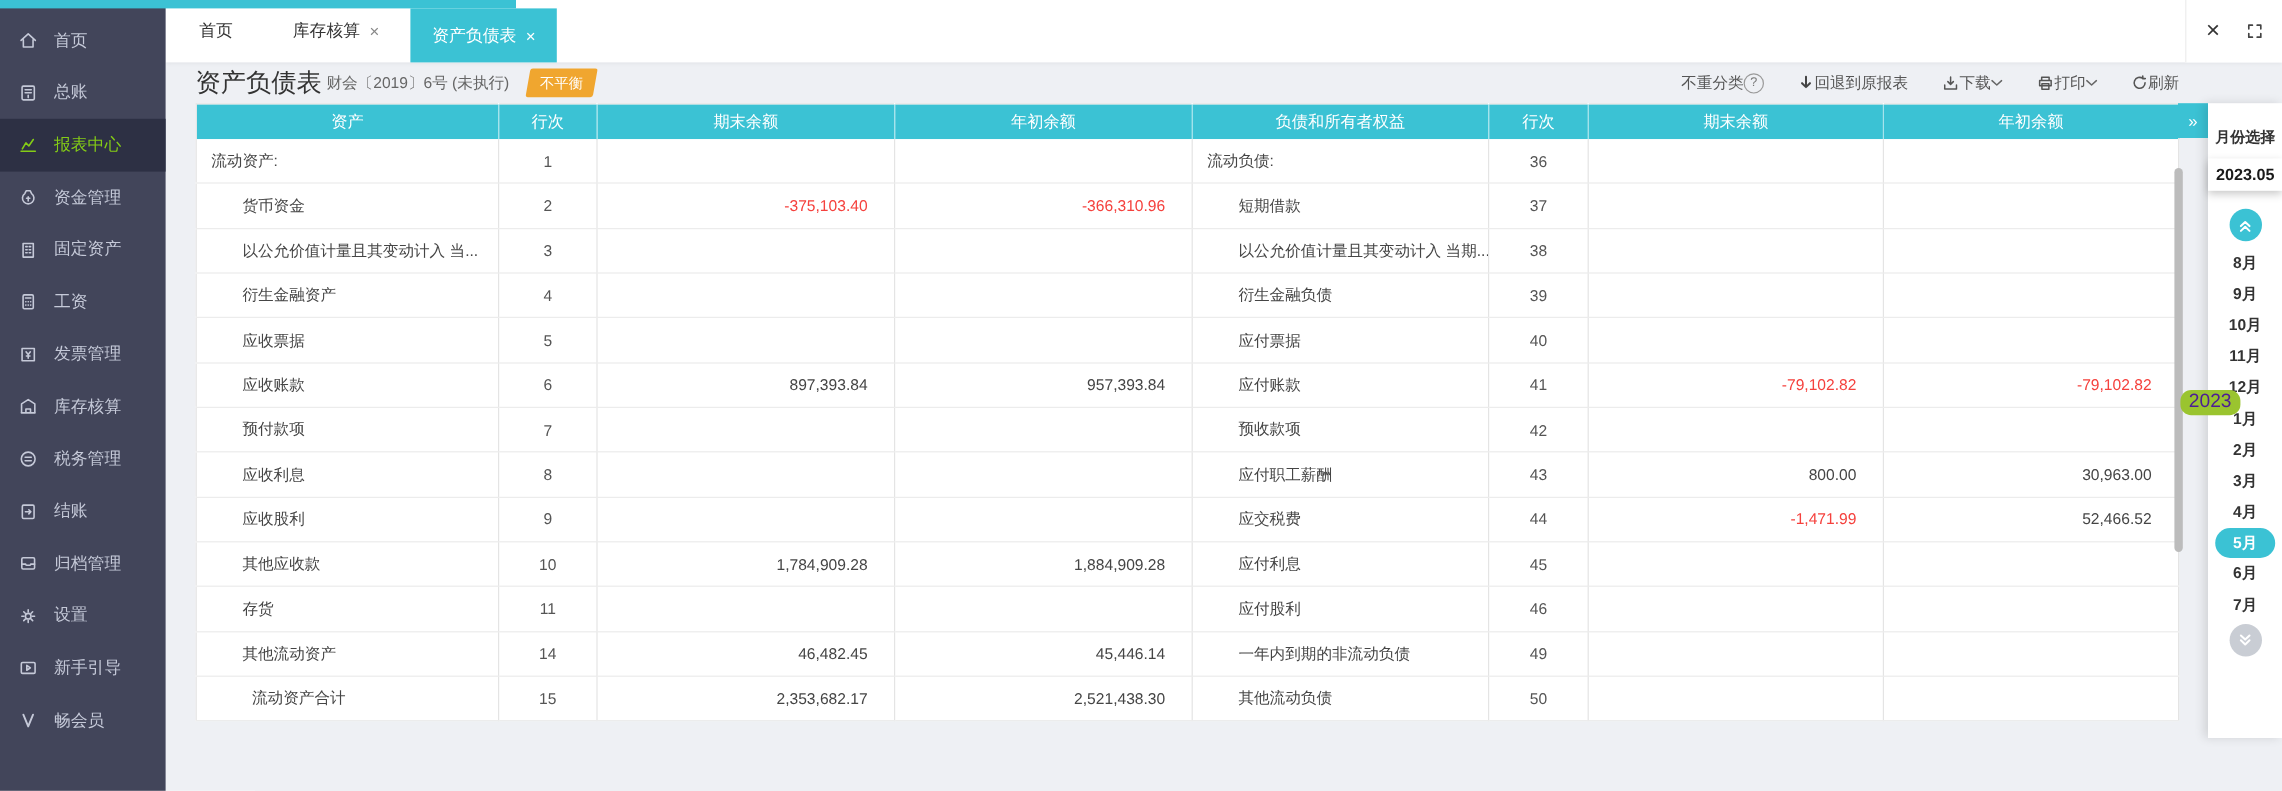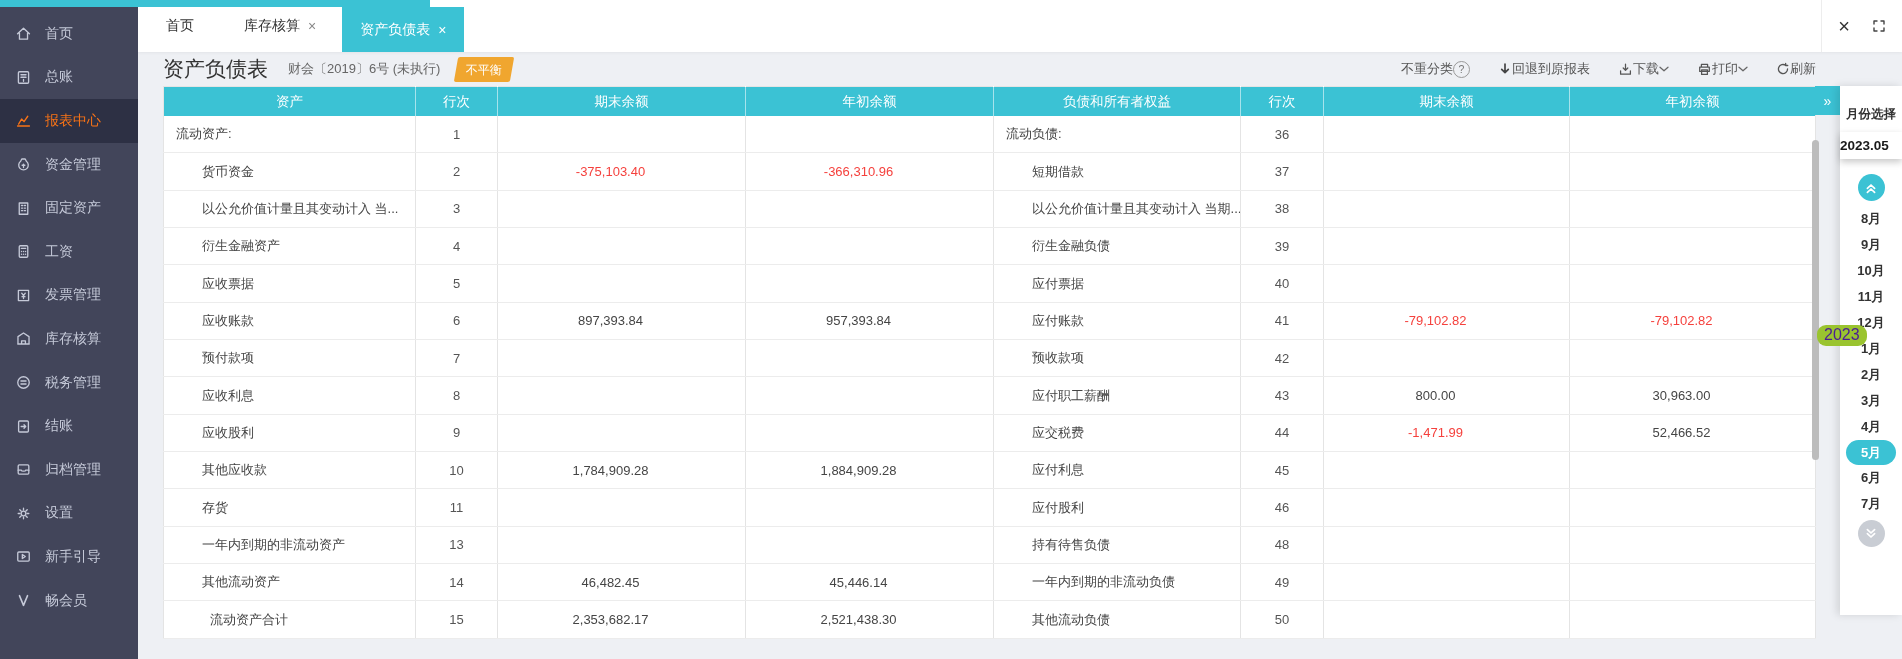--- a/index.html
+++ b/index.html
@@ -10,70 +10,70 @@
   }
   svg{display:block}
   .ic{fill:none;stroke:currentColor;stroke-width:1.25;stroke-linecap:round;stroke-linejoin:round}
 
   
   .top-strip{position:absolute;left:0;top:0;width:430px;height:7px;background:#3bc2d4;z-index:9}
 
   
   .sidebar{position:absolute;left:0;top:0;width:138px;height:659px;background:#42455a;z-index:5;padding-top:12px;box-sizing:border-box}
   .side-item{height:43.6px;display:flex;align-items:center;padding-left:14px;gap:13px;color:#c5c9d8;font-size:14px;cursor:pointer;white-space:nowrap}
-  .side-item.active{background:#2d3044;color:#f97316}
+  .side-item.active{background:#2d3044;color:#84cc16}
   .side-item .icon{width:18px;height:18px;display:flex;align-items:center;justify-content:center;flex:none}
 
   
   .tabbar{position:absolute;left:138px;top:0;right:0;height:52px;background:#fff;display:flex;align-items:flex-end;z-index:4;box-shadow:0 1px 3px rgba(0,0,0,.05)}
   .tabs{display:flex;align-items:flex-end;height:52px}
   .tab{height:52px;display:flex;align-items:center;gap:8px;font-size:14px;color:#333;padding:0 10px;margin-left:30px;cursor:pointer}
   .tab:first-child{margin-left:18px}
   .tab .x{font-size:14px;color:#888;line-height:1}
   .tab.active{background:#3bc2d4;color:#fff;height:45px;margin-left:16px;padding:0 18px}
   .tab.active .x{color:#fff}
   .win-controls{position:absolute;right:0;top:0;height:52px;display:flex;align-items:center;gap:22px;padding:0 16px;background:#fff;border-left:1px solid #ededed;color:#333}
   .close-x{font-size:20px;color:#333;cursor:pointer;line-height:1}
   .fs-icon{cursor:pointer;color:#444}
 
   
   .page-header{position:absolute;left:138px;top:52px;right:0;height:34px;display:flex;align-items:center;padding:0 86px 0 25px;box-sizing:border-box}
   .page-title{font-size:21px;color:#333}
-  .page-sub{font-size:13px;color:#666;margin-left:20px}
+  .page-sub{font-size:13px;color:#666;margin-left:4px}
   .badge-wrap{margin-left:16px;background:#f0a62f;transform:skewX(-10deg);border-radius:2px;padding:3px 10px}
   .badge-wrap span{display:inline-block;transform:skewX(10deg);color:#fff;font-size:12px}
   .toolbar{margin-left:auto;display:flex;align-items:center;gap:28px;font-size:13px;color:#555}
   .tool{display:flex;align-items:center;gap:0;cursor:pointer;white-space:nowrap}
   .qcircle{width:15px;height:15px;border:1px solid #999;border-radius:50%;color:#777;font-size:10.5px;display:inline-flex;align-items:center;justify-content:center}
 
   
   .table-wrap{position:absolute;left:163px;top:86px;width:1652px;z-index:1}
   table{border-collapse:collapse;table-layout:fixed;width:1652px;background:#fff;border:1px solid #e4e4e4}
   col.c0{width:252px}col.c1{width:82px}col.c2{width:248px}col.c3{width:248px}
   col.c4{width:247px}col.c5{width:83px}col.c6{width:246px}col.c7{width:246px}
   thead th{background:#3bc2d4;color:#fff;font-size:13.5px;font-weight:normal;height:29px;border-right:1px solid rgba(255,255,255,.55);padding:0}
   thead th:last-child{border-right:none}
   tbody td{height:36.35px;border-bottom:1px solid #ececec;border-right:1px solid #e4e4e4;font-size:13px;color:#454545;background:#fff;padding:0;overflow:hidden;white-space:nowrap}
   tbody td:last-child{border-right:none}
   td.lbl{text-align:left}
   td.i0{padding-left:12px}
   td.i1{padding-left:38px}
   td.i2{padding-left:46px}
   td.line{text-align:center;color:#555}
-  td.num{text-align:center;padding-right:22px}
+  td.num{text-align:right;padding-right:22px}
   td.num.neg{color:#f5413d}
 
   
   .expander{position:absolute;left:1815px;top:86px;width:25px;height:29px;background:#3bc2d4;color:#fff;display:flex;align-items:center;justify-content:center;font-size:14px;cursor:pointer;z-index:6}
   .vscroll{position:absolute;left:1812px;top:140px;width:7px;height:320px;background:#bcbcbc;border-radius:4px;z-index:3;cursor:pointer}
 
   
   .month-panel{position:absolute;left:1840px;top:86px;width:62px;height:529px;background:#fff;box-shadow:-3px 0 8px rgba(0,0,0,.12);z-index:7;display:flex;flex-direction:column;align-items:center;box-sizing:border-box}
   .mp-title{margin-top:20px;font-size:12.5px;color:#333;font-weight:bold;white-space:nowrap}
-  .mp-current{margin-top:9px;width:100%;text-align:left;padding:6px 0;font-size:13.5px;font-weight:bold;color:#1a1a1a;background:#fff;box-shadow:0 3px 7px rgba(0,0,0,.22);cursor:pointer}
+  .mp-current{margin-top:9px;width:100%;text-align:center;padding:6px 0;font-size:13.5px;font-weight:bold;color:#1a1a1a;background:#fff;box-shadow:0 3px 7px rgba(0,0,0,.22);cursor:pointer}
   .mp-arrow{width:27px;height:27px;border-radius:50%;display:flex;align-items:center;justify-content:center;cursor:pointer;flex:none}
   .mp-arrow.up{background:#3bc2d4;margin-top:15px}
   .mp-arrow.down{background:#c9cdd4;margin-top:3px}
   .months{list-style:none;margin:5px 0 0;padding:0;text-align:center}
   .months li{height:26px;line-height:26px;font-size:13px;font-weight:bold;color:#333;cursor:pointer;width:50px}
   .months li.selected{background:#3bc2d4;color:#fff;border-radius:13px;height:25px;line-height:25px}
   .year-badge{position:absolute;left:1817px;top:325px;background:#9ac42f;color:#4c1d95;font-size:16px;font-weight:normal;padding:1px 7px 2px;border-radius:9px;z-index:8}
 </style>
 </head>
 <body>
@@ -410,30 +410,20 @@
           <td class="num"></td>
           <td class="num"></td>
         </tr>
         <tr>
           <td class="lbl i1">存货</td>
           <td class="line">11</td>
           <td class="num"></td>
           <td class="num"></td>
           <td class="lbl i1">应付股利</td>
           <td class="line">46</td>
-          <td class="num"></td>
-          <td class="num"></td>
-        </tr>
-        <tr>
-          <td class="lbl i1">一年内到期的非流动资产</td>
-          <td class="line">13</td>
-          <td class="num"></td>
-          <td class="num"></td>
-          <td class="lbl i1">持有待售负债</td>
-          <td class="line">48</td>
           <td class="num"></td>
           <td class="num"></td>
         </tr>
         <tr>
           <td class="lbl i1">其他流动资产</td>
           <td class="line">14</td>
           <td class="num">46,482.45</td>
           <td class="num">45,446.14</td>
           <td class="lbl i1">一年内到期的非流动负债</td>
           <td class="line">49</td>

